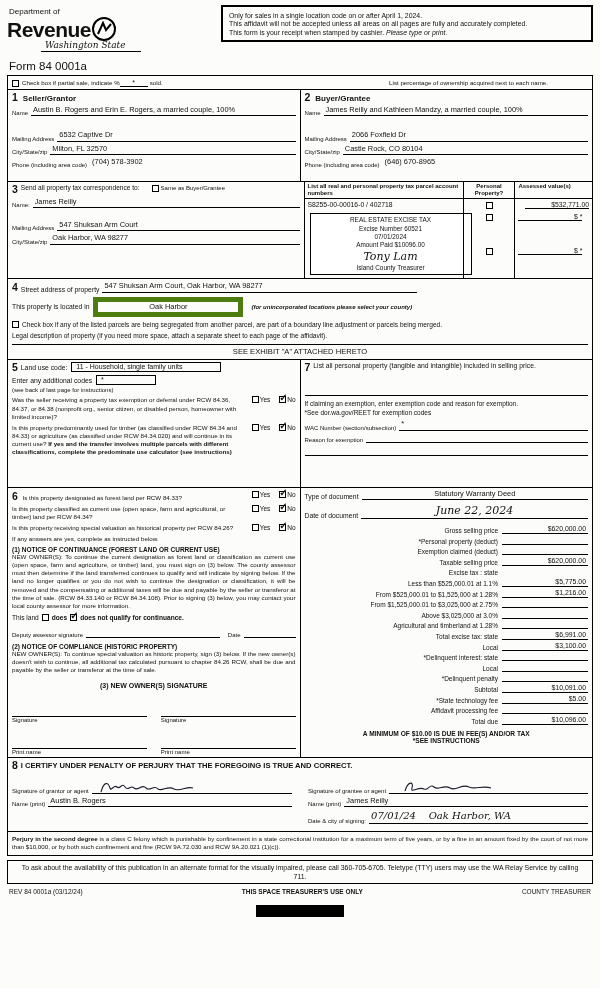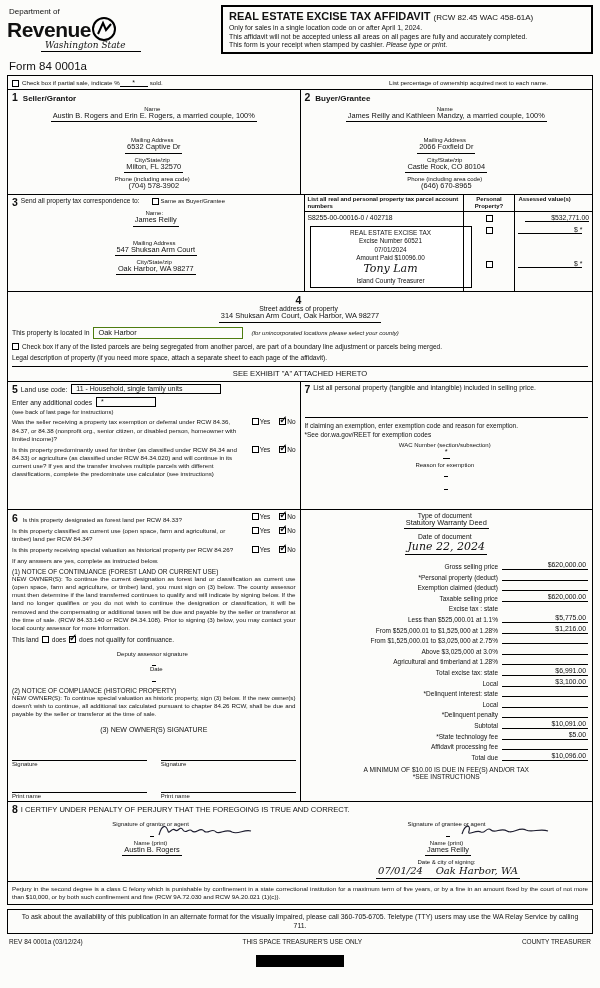--- a/index.html
+++ b/index.html
@@ -1,19 +1,19 @@
 <!DOCTYPE html>
 <html><head>
 <meta charset="utf-8">
 <style>
   * { margin:0; padding:0; box-sizing:border-box; }
   html,body { background:#d8d8d8; }
   .page { width:600px; height:988px; margin:0 auto; background:#fcfcfa; color:#111;
           font-family:"Liberation Sans",sans-serif; font-size:7px; padding:5px 7px 0; overflow:hidden; }
-  .b { font-weight:normal; }
+  .b { font-weight:bold; }
   .i { font-style:italic; }
   .center { text-align:center; }
   .just { text-align:justify; }
 
   
   .hdr { display:flex; align-items:flex-start;gap:36px; }
   .logo-wrap { width:178px; padding-top:2px; }
   .logo-dept { font-size:8px; margin-left:2px; }
   .logo-row { display:flex; align-items:center; }
   .logo-rev { font-size:21px; font-weight:bold; letter-spacing:-0.5px; line-height:1; }
@@ -26,38 +26,38 @@
 
   .main-box { border:1.5px solid #000; margin-top:3px; }
   .band { border-bottom:1px solid #000; padding:2px 4px; position:relative; }
   .split { display:flex; padding:0; }
   .split > .col { flex:1; min-width:0; padding:2px 4px; }
   .split > .col + .col { border-left:1px solid #000; }
 
   .secnum { font-weight:bold; font-size:10.5px; margin-right:3px; line-height:1; }
   .sechead { font-weight:bold; font-size:8px; }
   .lbl { font-size:6px; white-space:nowrap; padding-right:3px; color:#111; }
-  .frow { display:flex; align-items:center; margin-top:3px;flex-direction:column; }
+  .frow { display:flex; align-items:flex-end; margin-top:3px; }
   .fill { flex:1; border-bottom:1px solid #000; font-size:7.4px; padding:0 2px 0.5px; min-height:9.5px; line-height:1.2; }
   .nound { border-bottom:none; }
 
   .cb { display:inline-block; width:7px; height:7px; border:1px solid #000; position:relative; vertical-align:-1px; flex:none; background:#fff; }
   .cb.checked::after { content:"✓"; position:absolute; left:-1px; top:-5px; font-size:10px; font-weight:bold; color:#111; }
 
   .qrow { display:flex; margin-top:3px; align-items:flex-start; }
   .qtext { flex:1; font-size:6.2px; line-height:1.3; }
   .yn { white-space:nowrap; padding-left:4px; font-size:6.5px; }
   .yn .cb { margin-right:1px; margin-left:7px; }
 
   .small { font-size:6.2px; line-height:1.3; }
   .tiny { font-size:6px; }
   .hand { font-family:"DejaVu Serif",serif; font-style:italic; }
 
   .codebox { border:1px solid #000; padding:0 4px 1px; margin-left:4px; font-size:7px; min-width:150px; display:inline-block; }
-  .locbox { border:1px solid #4d7c0f; min-width:150px; padding:0 4px 1px; margin-left:4px; font-size:7.4px; display:inline-block; }
+  .locbox { border:5px solid #4d7c0f; min-width:150px; padding:0 4px 1px; margin-left:4px; font-size:7.4px; display:inline-block;text-align:center; }
 
   
   .ptable { font-size:6.2px; }
   .prow { display:flex; align-items:stretch; }
   .pc1 { width:55%; padding:1px 3px; }
   .pc2 { width:18%; border-left:1px solid #000; text-align:center; padding:1px 2px; }
   .pc3 { width:27%; border-left:1px solid #000; padding:1px 3px; }
   .phead { border-bottom:1px solid #000; }
   .phead > div { font-weight:bold; font-size:6px; line-height:1.2; }
   .pval { border-bottom:1px solid #000; display:inline-block; min-width:64px; font-size:6.8px; text-align:right; }
@@ -85,24 +85,20 @@
         <span class="logo-rev">Revenue</span>
         <svg class="logo-mark" width="26" height="26" viewBox="0 0 26 26">
           <circle cx="13" cy="13" r="11" fill="none" stroke="#000" stroke-width="2"></circle>
           <path d="M7 18 L12 7 L15 14 L20 8" stroke="#000" fill="none" stroke-width="2"></path>
         </svg>
       </div>
       <div><span class="logo-state">Washington State</span></div>
       <div class="form-number">Form 84 0001a</div>
     </div>
     <div class="title-box">
-      <div class="title-main">
-        <span>REAL ESTATE EXCISE TAX AFFIDAVIT</span>
-        <span class="title-rcw">(RCW 82.45 WAC 458-61A)</span>
-      </div>
       <div class="title-note">Only for sales in a single location code on or after April 1, 2024.</div>
       <div class="title-note">This affidavit will not be accepted unless all areas on all pages are fully and accurately completed.</div>
       <div class="title-note">
         <span>This form is your receipt when stamped by cashier.</span>
         <span class="i">Please type or print.</span>
       </div>
     </div>
   </div>
 
   <div class="main-box">
@@ -220,21 +216,21 @@
             </div>
           </div>
         </div>
       </div>
     </div>
 
     <div class="band" style="min-height:80px">
       <div class="frow" style="margin-top:1px">
         <span class="secnum">4</span>
         <span class="lbl" style="font-size:6.8px">Street address of property</span>
-        <span class="fill" style="max-width:320px">314 Shuksan Arm Court, Oak Harbor, WA 98277</span>
+        <span class="fill" style="max-width:320px">547 Shuksan Arm Court, Oak Harbor, WA 98277</span>
         <span style="flex:0.55"></span>
       </div>
       <div style="display:flex;align-items:center;margin-top:4px">
         <span style="font-size:6.8px">This property is located in</span>
         <span class="locbox">Oak Harbor</span>
         <span class="b i tiny" style="margin-left:8px">(for unincorporated locations please select your county)</span>
       </div>
       <div style="margin-top:4px;display:flex;align-items:flex-start">
         <span class="cb"></span>
         <span class="small" style="margin-left:3px;font-size:6.6px">Check box if any of the listed parcels are being segregated from another parcel, are part of a boundary line adjustment or parcels being merged.</span>

